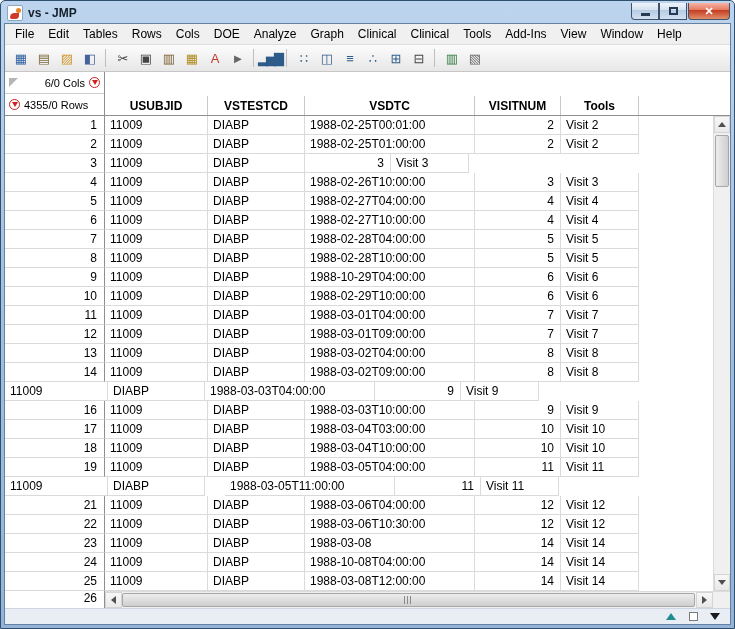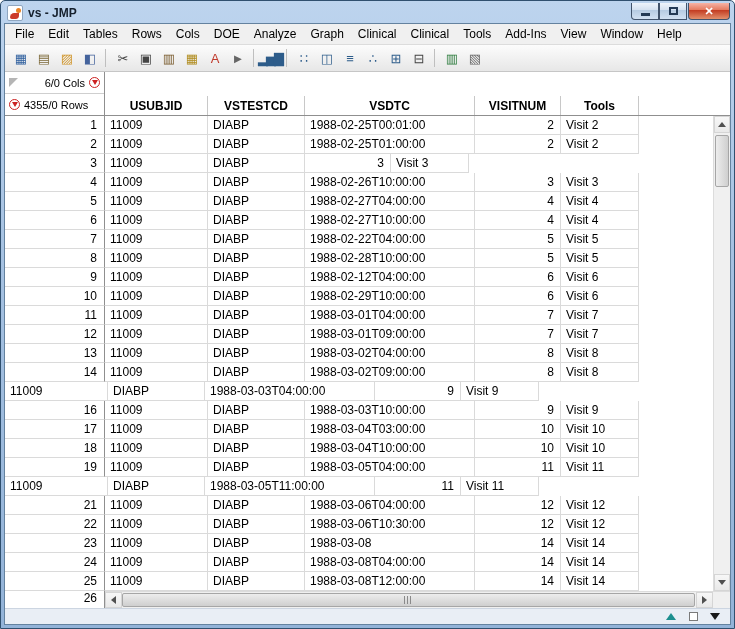--- a/index.html
+++ b/index.html
@@ -282,39 +282,39 @@
             <div class="cell" style="width: 97px; flex: 0 0 97px;">DIABP</div>
             <div class="cell" style="width: 170px; flex: 0 0 170px;">1988-02-27T10:00:00</div>
             <div class="cell num" style="width: 86px; flex: 0 0 86px;">4</div>
             <div class="cell" style="width: 78px; flex: 0 0 78px;">Visit 4</div>
             <div class="cell fillcell"></div>
           </div>
           <div class="trow">
             <div class="cell rownum">7</div>
             <div class="cell" style="width: 103px; flex: 0 0 103px;">11009</div>
             <div class="cell" style="width: 97px; flex: 0 0 97px;">DIABP</div>
-            <div class="cell" style="width: 170px; flex: 0 0 170px;">1988-02-22T04:00:00</div>
+            <div class="cell" style="width: 170px; flex: 0 0 170px;">1988-02-28T04:00:00</div>
             <div class="cell num" style="width: 86px; flex: 0 0 86px;">5</div>
             <div class="cell" style="width: 78px; flex: 0 0 78px;">Visit 5</div>
             <div class="cell fillcell"></div>
           </div>
           <div class="trow">
             <div class="cell rownum">8</div>
             <div class="cell" style="width: 103px; flex: 0 0 103px;">11009</div>
             <div class="cell" style="width: 97px; flex: 0 0 97px;">DIABP</div>
             <div class="cell" style="width: 170px; flex: 0 0 170px;">1988-02-28T10:00:00</div>
             <div class="cell num" style="width: 86px; flex: 0 0 86px;">5</div>
             <div class="cell" style="width: 78px; flex: 0 0 78px;">Visit 5</div>
             <div class="cell fillcell"></div>
           </div>
           <div class="trow">
             <div class="cell rownum">9</div>
             <div class="cell" style="width: 103px; flex: 0 0 103px;">11009</div>
             <div class="cell" style="width: 97px; flex: 0 0 97px;">DIABP</div>
-            <div class="cell" style="width: 170px; flex: 0 0 170px;">1988-02-12T04:00:00</div>
+            <div class="cell" style="width: 170px; flex: 0 0 170px;">1988-10-29T04:00:00</div>
             <div class="cell num" style="width: 86px; flex: 0 0 86px;">6</div>
             <div class="cell" style="width: 78px; flex: 0 0 78px;">Visit 6</div>
             <div class="cell fillcell"></div>
           </div>
           <div class="trow">
             <div class="cell rownum">10</div>
             <div class="cell" style="width: 103px; flex: 0 0 103px;">11009</div>
             <div class="cell" style="width: 97px; flex: 0 0 97px;">DIABP</div>
             <div class="cell" style="width: 170px; flex: 0 0 170px;">1988-02-29T10:00:00</div>
             <div class="cell num" style="width: 86px; flex: 0 0 86px;">6</div>
@@ -397,21 +397,21 @@
             <div class="cell" style="width: 103px; flex: 0 0 103px;">11009</div>
             <div class="cell" style="width: 97px; flex: 0 0 97px;">DIABP</div>
             <div class="cell" style="width: 170px; flex: 0 0 170px;">1988-03-05T04:00:00</div>
             <div class="cell num" style="width: 86px; flex: 0 0 86px;">11</div>
             <div class="cell" style="width: 78px; flex: 0 0 78px;">Visit 11</div>
             <div class="cell fillcell"></div>
           </div>
           <div class="trow">
             <div class="cell" style="width: 103px; flex: 0 0 103px;">11009</div>
             <div class="cell" style="width: 97px; flex: 0 0 97px;">DIABP</div>
-            <div class="cell" style="width: 170px; flex: 0 0 170px;">1988-03-05T11:00:00</div>
+            <div class="cell" style="width: 170px; flex: 0 0 170px; margin-left: 20px;">1988-03-05T11:00:00</div>
             <div class="cell num" style="width: 86px; flex: 0 0 86px;">11</div>
             <div class="cell" style="width: 78px; flex: 0 0 78px;">Visit 11</div>
             <div class="cell fillcell"></div>
           </div>
           <div class="trow">
             <div class="cell rownum">21</div>
             <div class="cell" style="width: 103px; flex: 0 0 103px;">11009</div>
             <div class="cell" style="width: 97px; flex: 0 0 97px;">DIABP</div>
             <div class="cell" style="width: 170px; flex: 0 0 170px;">1988-03-06T04:00:00</div>
             <div class="cell num" style="width: 86px; flex: 0 0 86px;">12</div>
@@ -433,21 +433,21 @@
             <div class="cell" style="width: 97px; flex: 0 0 97px;">DIABP</div>
             <div class="cell" style="width: 170px; flex: 0 0 170px;">1988-03-08</div>
             <div class="cell num" style="width: 86px; flex: 0 0 86px;">14</div>
             <div class="cell" style="width: 78px; flex: 0 0 78px;">Visit 14</div>
             <div class="cell fillcell"></div>
           </div>
           <div class="trow">
             <div class="cell rownum">24</div>
             <div class="cell" style="width: 103px; flex: 0 0 103px;">11009</div>
             <div class="cell" style="width: 97px; flex: 0 0 97px;">DIABP</div>
-            <div class="cell" style="width: 170px; flex: 0 0 170px;">1988-03-08T04:00:00</div>
+            <div class="cell" style="width: 170px; flex: 0 0 170px;">1988-10-08T04:00:00</div>
             <div class="cell num" style="width: 86px; flex: 0 0 86px;">14</div>
             <div class="cell" style="width: 78px; flex: 0 0 78px;">Visit 14</div>
             <div class="cell fillcell"></div>
           </div>
           <div class="trow">
             <div class="cell rownum">25</div>
             <div class="cell" style="width: 103px; flex: 0 0 103px;">11009</div>
             <div class="cell" style="width: 97px; flex: 0 0 97px;">DIABP</div>
             <div class="cell" style="width: 170px; flex: 0 0 170px;">1988-03-08T12:00:00</div>
             <div class="cell num" style="width: 86px; flex: 0 0 86px;">14</div>

